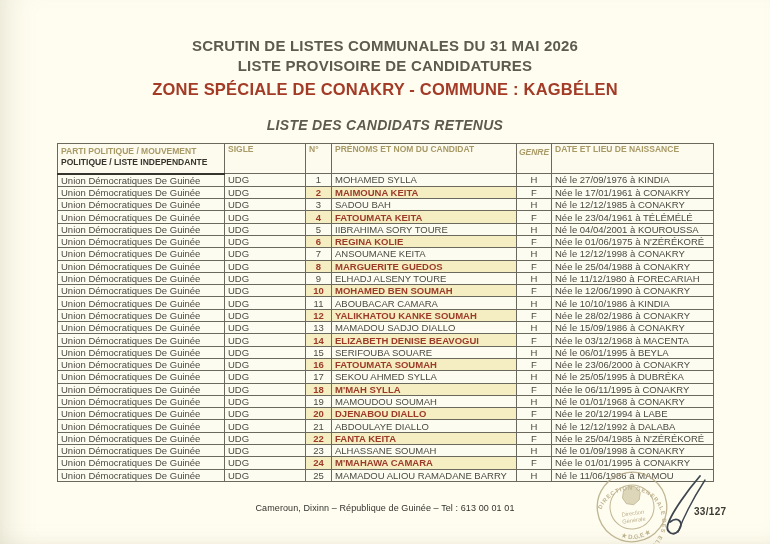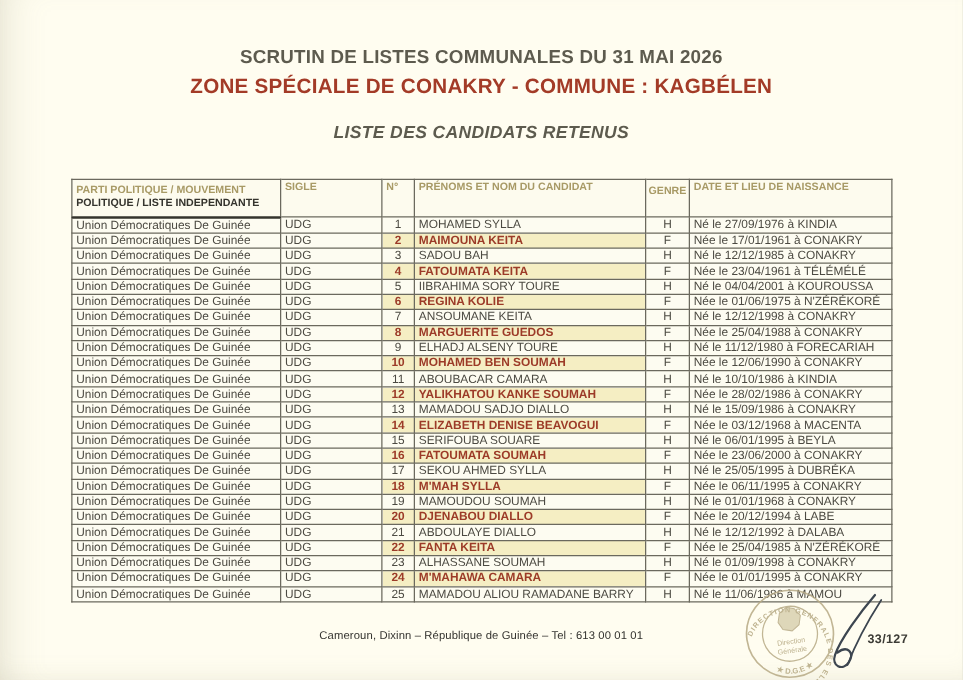--- a/index.html
+++ b/index.html
@@ -38,21 +38,21 @@
   }
   thead th {
     height:26px; font-size:8.5px; font-weight:bold; text-align:left;
     vertical-align:top; padding-top:3px;
     color: var(--header_tan, #a89a66);
     background:#fdfbee;
   }
   thead th.party-h { line-height:11px; padding-top:2px; border-bottom:2.5px solid #35342d; }
   thead th.party-h .dark { color:#35342d; display:block; }
   thead th.party-h .tan  { display:block; }
-  thead th.genre-h { text-align:center; padding:3px 0 0 0; }
+  thead th.genre-h { text-align:center; padding:3px 0 0 0;font-style:italic; }
   tbody td {
     height:11.3px; font-size:9.5px; color: var(--ink, #4c4a42);
     background:#fdfcf1; line-height:11px;
   }
   tbody td.num-cell   { text-align:center; padding:0 1px; }
   tbody td.gender-cell{ text-align:center; }
   tr.f td.num-cell, tr.f td.name-cell {
     background: var(--row_yellow, #f5eec3);
     color: var(--name_red, #9c3b28); font-weight:bold;
   }
@@ -71,20 +71,21 @@
     font-size:10px; font-weight:bold; color:#3c3b35; letter-spacing:.3px;
   }
 </style>
 </head>
 <body>
 
 <div class="page">
 
   <div class="titles">
     <div class="t1">SCRUTIN DE LISTES COMMUNALES DU 31 MAI 2026</div>
+    <div class="t2">LISTE PROVISOIRE DE CANDIDATURES</div>
     <div class="t3">ZONE SPÉCIALE DE CONAKRY - COMMUNE : KAGBÉLEN</div>
     <div class="t4">LISTE DES CANDIDATS RETENUS</div>
   </div>
 
   <table class="cands">
     <colgroup>
       <col style="width:167px">
         <col style="width:81px">
         <col style="width:26px">
       <col style="width:185px">

